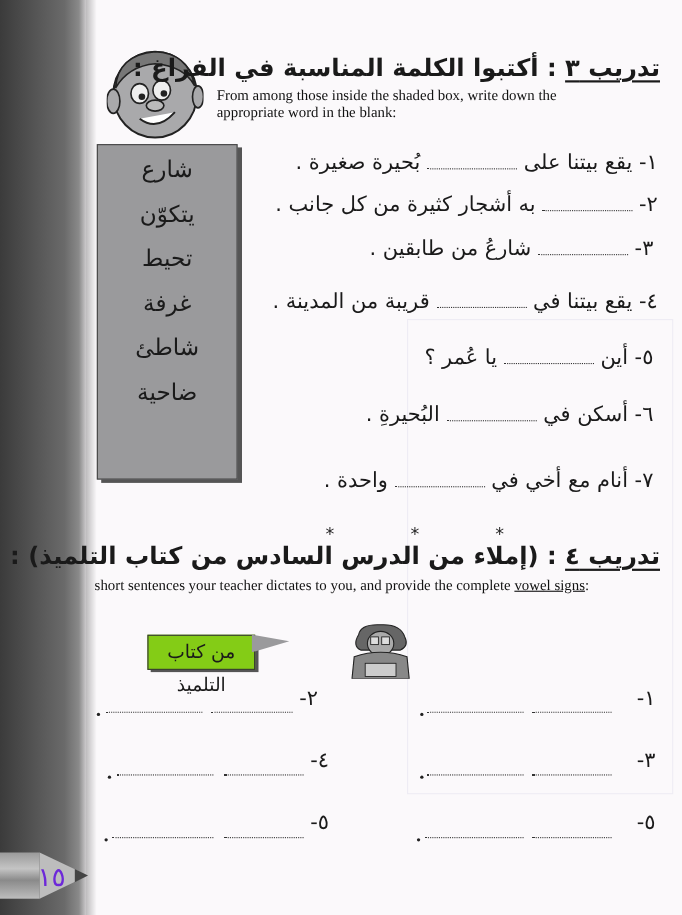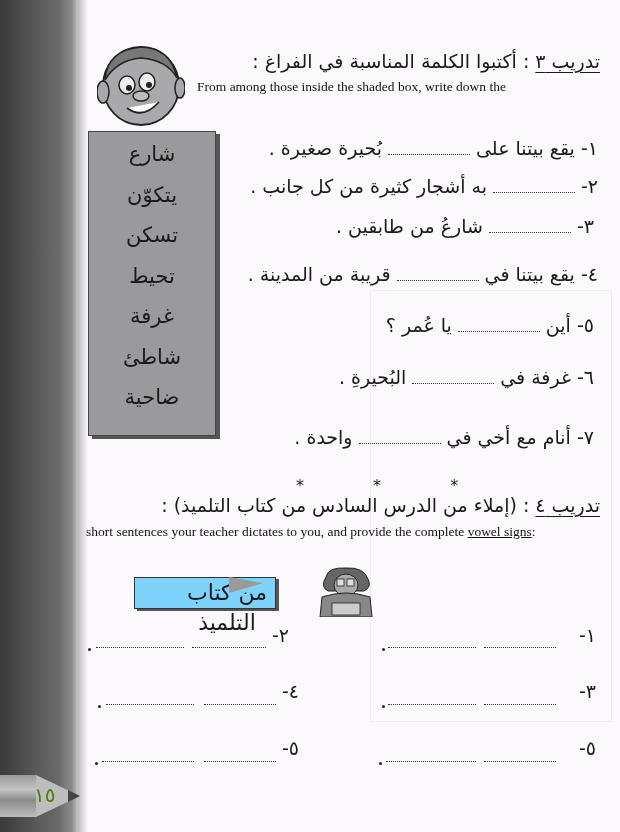--- a/index.html
+++ b/index.html
@@ -3,33 +3,33 @@
 <meta charset="utf-8">
 <style>
   html,body{margin:0;padding:0;}
   body{width:620px;height:832px;position:relative;overflow:hidden;background:#fbf9fb;font-family:"DejaVu Sans",sans-serif;color:#1a1a1a;}
   .spine{position:absolute;left:0;top:0;width:78px;height:832px;background:linear-gradient(90deg,#3b3b3b 0%,#575757 45%,#6a6a6a 75%,#8a8a8a 92%,#c9c7c9 100%);}
   .spine:after{content:"";position:absolute;right:-10px;top:0;width:10px;height:100%;background:linear-gradient(90deg,rgba(0,0,0,0.25),rgba(0,0,0,0));}
   .pencil{position:absolute;left:0;top:775px;width:80px;height:42px;}
   .pencil .body{position:absolute;left:0;top:0;width:36px;height:42px;background:linear-gradient(180deg,#9a9a9a,#c4c4c4 35%,#8a8a8a 60%,#bdbdbd);}
   .pencil .tip{position:absolute;left:36px;top:0;width:0;height:0;border-top:21px solid transparent;border-bottom:21px solid transparent;border-left:44px solid #bdbdbd;}
   .pencil .tip2{position:absolute;left:68px;top:15px;width:0;height:0;border-top:6px solid transparent;border-bottom:6px solid transparent;border-left:12px solid #444;}
-  .pencil .num{position:absolute;left:34px;top:8px;font-size:20px;color:#4d7c0f;direction:rtl;}
+  .pencil .num{position:absolute;left:34px;top:8px;font-size:24px;color:#6d28d9;direction:rtl;}
   .ar{direction:rtl;unicode-bidi:plaintext;font-family:"DejaVu Sans",sans-serif;}
   .en{font-family:"Liberation Serif",serif;font-size:13.5px;line-height:15px;color:#111;}
-  .ex-title{position:absolute;font-size:19px;white-space:nowrap;}
+  .ex-title{position:absolute;font-size:22px;white-space:nowrap;font-weight:bold;}
   .ex-title .u{text-decoration:underline;text-underline-offset:4px;}
   .face{position:absolute;left:97px;top:42px;width:88px;height:86px;}
   .wordbox{position:absolute;left:88px;top:131px;width:126px;height:303px;background:#9a9a9c;border:1.5px solid #444;box-shadow:4px 3px 0 #555;}
   .wordbox .w{font-size:21px;text-align:center;line-height:40.5px;direction:rtl;}
   .wordbox .list{padding-top:2px;}
   .sent{position:absolute;right:22px;font-size:19px;white-space:nowrap;direction:rtl;}
   .sent .blank{display:inline-block;width:82px;border-bottom:1.5px dotted #333;margin:0 6px;height:12px;}
   .stars{position:absolute;left:296px;top:476px;font-size:16px;letter-spacing:32px;color:#222;}
-  .bubble{position:absolute;left:134px;top:577px;width:96px;height:30px;background:#7dd3fc;border:1.5px solid #333;box-shadow:3px 2px 0 #555;font-size:22px;text-align:center;line-height:30px;direction:rtl;padding-left:44px;}
+  .bubble{position:absolute;left:134px;top:577px;width:96px;height:30px;background:#84cc16;border:1.5px solid #333;box-shadow:3px 2px 0 #555;font-size:17px;text-align:center;line-height:30px;direction:rtl;}
   .bubble-tail{position:absolute;left:229px;top:577px;width:0;height:0;border-top:6px solid transparent;border-bottom:10px solid transparent;border-left:34px solid #9a9a9c;}
   .girl{position:absolute;left:318px;top:567px;width:56px;height:50px;}
   .dline{position:absolute;height:0;border-bottom:1.5px dotted #333;}
   .dot{position:absolute;width:3px;height:3px;background:#222;border-radius:50%;}
   .label{position:absolute;font-size:19px;direction:rtl;}
   .ghost{position:absolute;border:1px solid rgba(150,150,200,0.12);}
 </style>
 </head>
 <body>
 
@@ -48,27 +48,27 @@
   <circle cx="52" cy="43" r="3" fill="#222"></circle>
   <ellipse cx="44" cy="54" rx="8" ry="5" fill="#bbb" stroke="#222" stroke-width="1.5"></ellipse>
   <path d="M30 66 Q46 78 62 60" fill="#fff" stroke="#222" stroke-width="1.8"></path>
 </svg>
 
 <div class="ex-title ar" style="right:20px;top:50px;">
   <span class="u">تدريب ٣</span><span> : أكتبوا الكلمة المناسبة في الفراغ :</span>
 </div>
 <div class="en" style="position:absolute;left:197px;top:79px;width:410px;font-family:Liberation Serif, serif;">
   <div>From among those inside the shaded box, write down the</div>
+  <div>appropriate word in the blank:</div>
 </div>
 
 <div class="wordbox">
   <div class="list">
     <div class="w">شارع</div>
     <div class="w">يتكوّن</div>
-    <div class="w">تسكن</div>
     <div class="w">تحيط</div>
     <div class="w">غرفة</div>
     <div class="w">شاطئ</div>
     <div class="w">ضاحية</div>
   </div>
 </div>
 
 <div class="sent" style="top:137px;">
   <span>١-</span>
   <span>يقع بيتنا على</span><span class="blank"></span><span>بُحيرة صغيرة .</span>
@@ -82,21 +82,21 @@
 <div class="sent" style="top:263px;">
   <span>٤-</span>
   <span>يقع بيتنا في</span><span class="blank"></span><span>قريبة من المدينة .</span>
 </div>
 <div class="sent" style="top:314px;right:26px;">
   <span>٥-</span>
   <span>أين</span><span class="blank"></span><span>يا عُمر ؟</span>
 </div>
 <div class="sent" style="top:366px;right:26px;">
   <span>٦-</span>
-  <span>غرفة في</span><span class="blank"></span><span>البُحيرةِ .</span>
+  <span>أسكن في</span><span class="blank"></span><span>البُحيرةِ .</span>
 </div>
 <div class="sent" style="top:426px;right:26px;">
   <span>٧-</span>
   <span>أنام مع أخي في</span><span class="blank"></span><span>واحدة .</span>
 </div>
 
 <div class="stars">* * *</div>
 
 <div class="ex-title ar" style="right:20px;top:494px;">
   <span class="u">تدريب ٤</span><span> : (إملاء من الدرس السادس من كتاب التلميذ) :</span>

